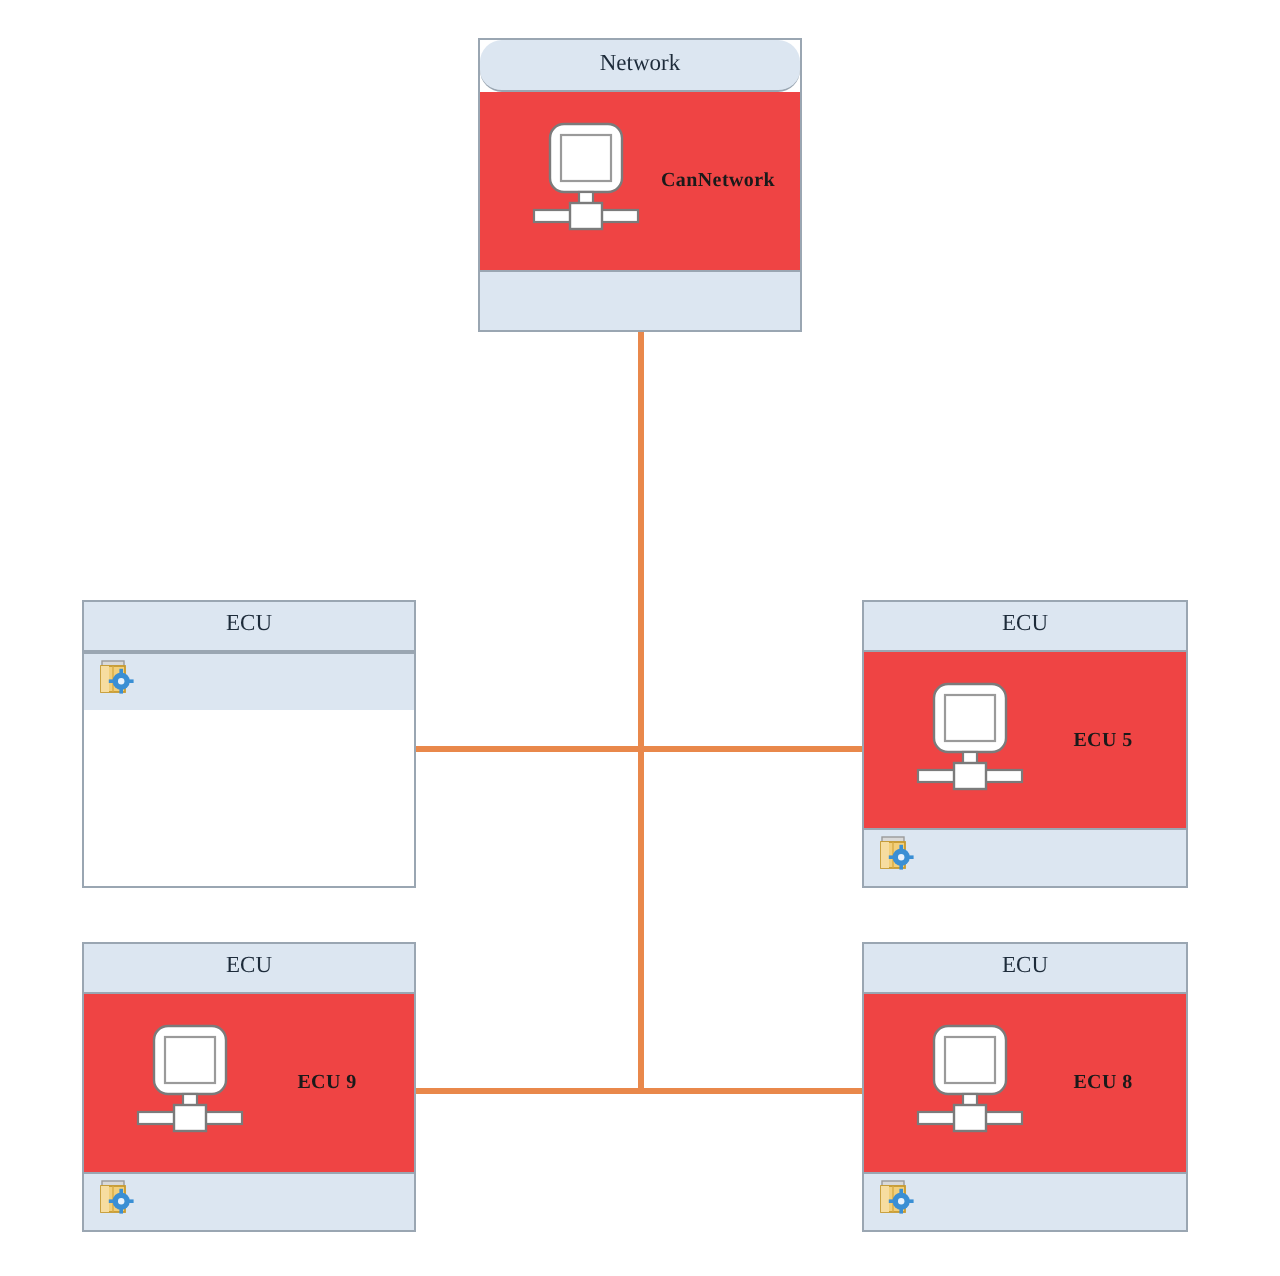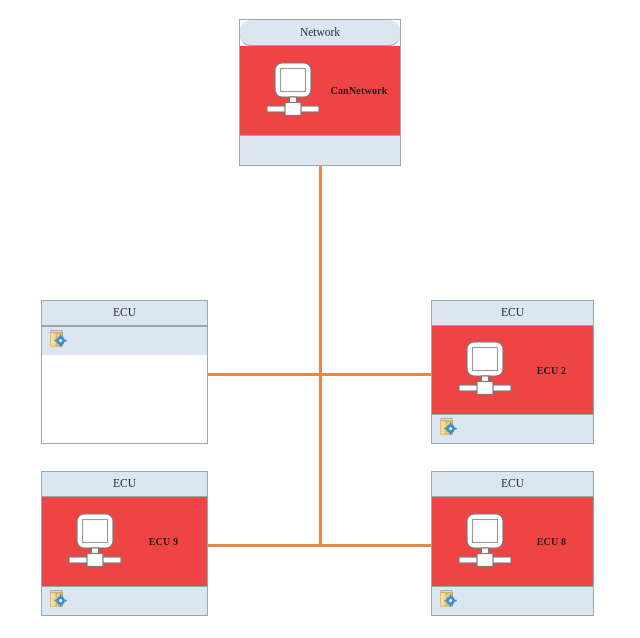--- a/index.html
+++ b/index.html
@@ -136,21 +136,21 @@
     <div class="node-body">
       <span class="computer-icon">
         <svg width="62" height="56" viewBox="0 0 62 56" aria-hidden="true">
           <rect x="13" y="2" width="36" height="34" rx="7" ry="7" fill="#ffffff" stroke="#7b7b7b" stroke-width="1.2"></rect>
           <rect x="18.5" y="7.5" width="25" height="23" fill="#ffffff" stroke="#9a9a9a" stroke-width="1.1"></rect>
           <rect x="27.5" y="36" width="7" height="6" fill="#ffffff" stroke="#7b7b7b" stroke-width="1.1"></rect>
           <rect x="5" y="45" width="52" height="6" fill="#ffffff" stroke="#7b7b7b" stroke-width="1.1"></rect>
           <rect x="23" y="41.5" width="16" height="13" fill="#ffffff" stroke="#7b7b7b" stroke-width="1.2"></rect>
         </svg>
       </span>
-      <span class="node-label">ECU 2</span>
+      <span class="node-label">ECU 5</span>
     </div>
     <div class="node-footer">
       <span class="pkg-icon">
         <svg width="19" height="20" viewBox="0 0 19 20" aria-hidden="true">
           <rect x="2" y="1.5" width="11" height="2.6" fill="#d9d9d9" stroke="#9a9a9a" stroke-width="0.7"></rect>
           <rect x="1.5" y="4" width="12" height="13" fill="#f2cf7a" stroke="#c79a2e" stroke-width="0.9"></rect>
           <rect x="1.5" y="4" width="4" height="13" fill="#f7dda0" stroke="none"></rect>
           <line x1="7.5" y1="4" x2="7.5" y2="17" stroke="#d7ab45" stroke-width="0.7"></line>
           <g transform="translate(11.6,11.6)">
             <circle cx="0" cy="0" r="4.3" fill="#3a8fd4"></circle>

